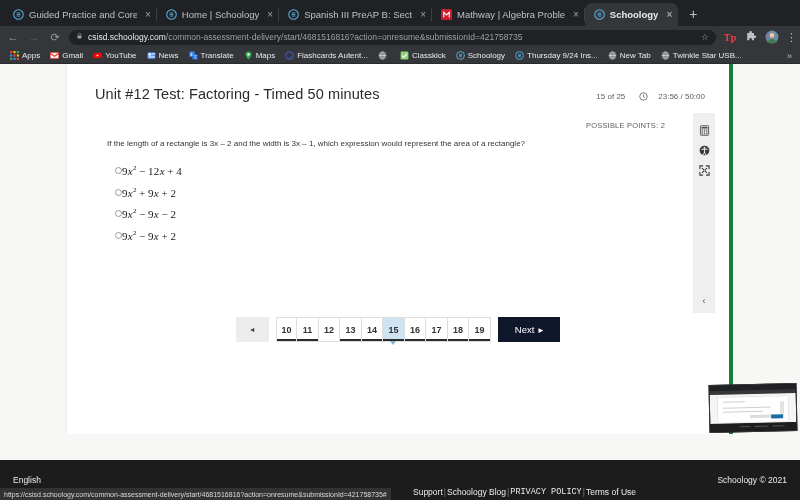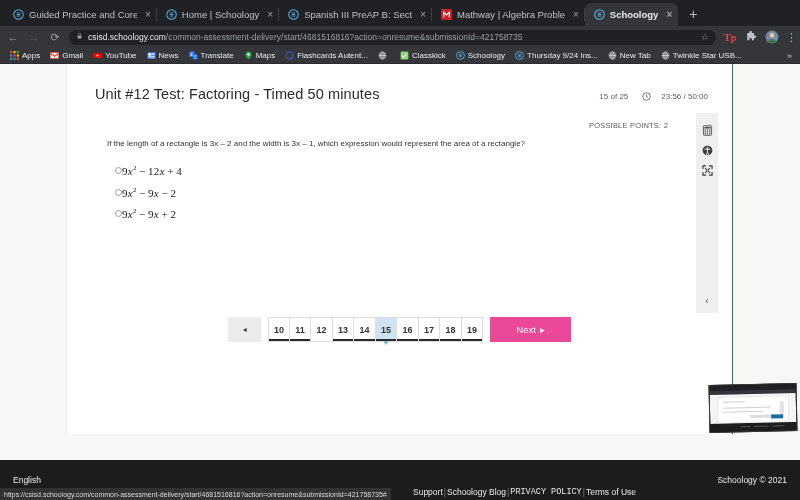--- a/index.html
+++ b/index.html
@@ -83,21 +83,21 @@
   .bmk .bico { width:9px; height:9px; flex:0 0 auto; display:block; }
   .bmk-overflow { margin-left:auto; color:#bdc1c6; font-size:9px; padding-right:3px; }
 
   
   .viewport {
     position:absolute; top:64px; left:0; right:0; bottom:0;
     background:#f7f7f5; overflow:hidden;
   }
   .card {
     position:absolute; left:66px; top:0; width:667px; bottom:66px;
-    background:#fff; border-left:1px solid #ececed; border-right:1px solid #15803d;
+    background:#fff; border-left:1px solid #ececed; border-right:4px solid #15803d;
   }
 
   .test-title {
     position:absolute; left:28px; top:22px;
     font-size:14.5px; color:#2b2b2b; letter-spacing:0.1px;
   }
   .meta-row {
     position:absolute; right:24px; top:28px;
     display:flex; align-items:center; gap:14px;
     font-size:8px; color:#5d5d5d;
@@ -161,21 +161,21 @@
   }
   .pg:first-child { border-left:1px solid #ddd; }
   .pg.ans { box-shadow:inset 0 -3px 0 -1px #2b2b2b; }
   .pg.cur { background:#cfe4f2; box-shadow:inset 0 -3px 0 -1px #2b2b2b; }
   .pg.cur::after {
     content:""; position:absolute; left:50%; bottom:-4px;
     margin-left:-3.5px; border-left:3.5px solid transparent;
     border-right:3.5px solid transparent; border-top:4px solid #7fb5d6;
   }
   .pg-next {
-    margin-left:7px; height:25px; padding:0 26px; background:#ec4899;
+    margin-left:7px; height:25px; padding:0 17px; background:#0f172a;
     color:#fff; display:flex; align-items:center; justify-content:center;
     gap:4px; font-size:9.5px;
   }
 
   
   .pip {
     position:absolute; right:3px; bottom:68px; width:88px; height:48px;
     background:#111; border:1px solid #3a3a3a; overflow:hidden;
     transform:rotate(-1.2deg);
   }
@@ -437,20 +437,24 @@
       </div>
 
       <div class="points">POSSIBLE POINTS: 2</div>
 
       <div class="qtext">If the length of a rectangle is 3x – 2 and the width is 3x – 1, which expression would represent the area of a rectangle?</div>
 
       <div class="options">
         <label class="opt">
           <span class="radio"></span>
           <span class="opt-math"><span>9</span><i>x</i><sup>2</sup><span class="op">−</span><span>12</span><i>x</i><span class="op">+</span><span>4</span></span>
+        </label>
+        <label class="opt">
+          <span class="radio"></span>
+          <span class="opt-math"><span>9</span><i>x</i><sup>2</sup><span class="op">+</span><span>9</span><i>x</i><span class="op">+</span><span>2</span></span>
         </label>
         <label class="opt">
           <span class="radio"></span>
           <span class="opt-math"><span>9</span><i>x</i><sup>2</sup><span class="op">−</span><span>9</span><i>x</i><span class="op">−</span><span>2</span></span>
         </label>
         <label class="opt">
           <span class="radio"></span>
           <span class="opt-math"><span>9</span><i>x</i><sup>2</sup><span class="op">−</span><span>9</span><i>x</i><span class="op">+</span><span>2</span></span>
         </label>
       </div>

